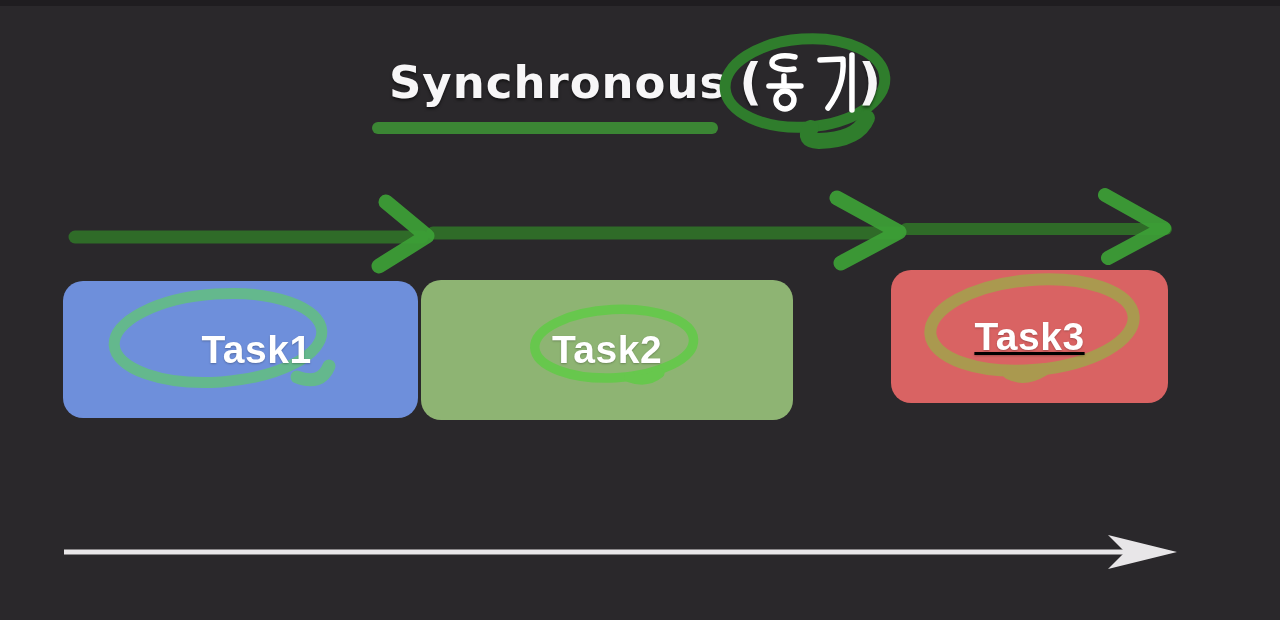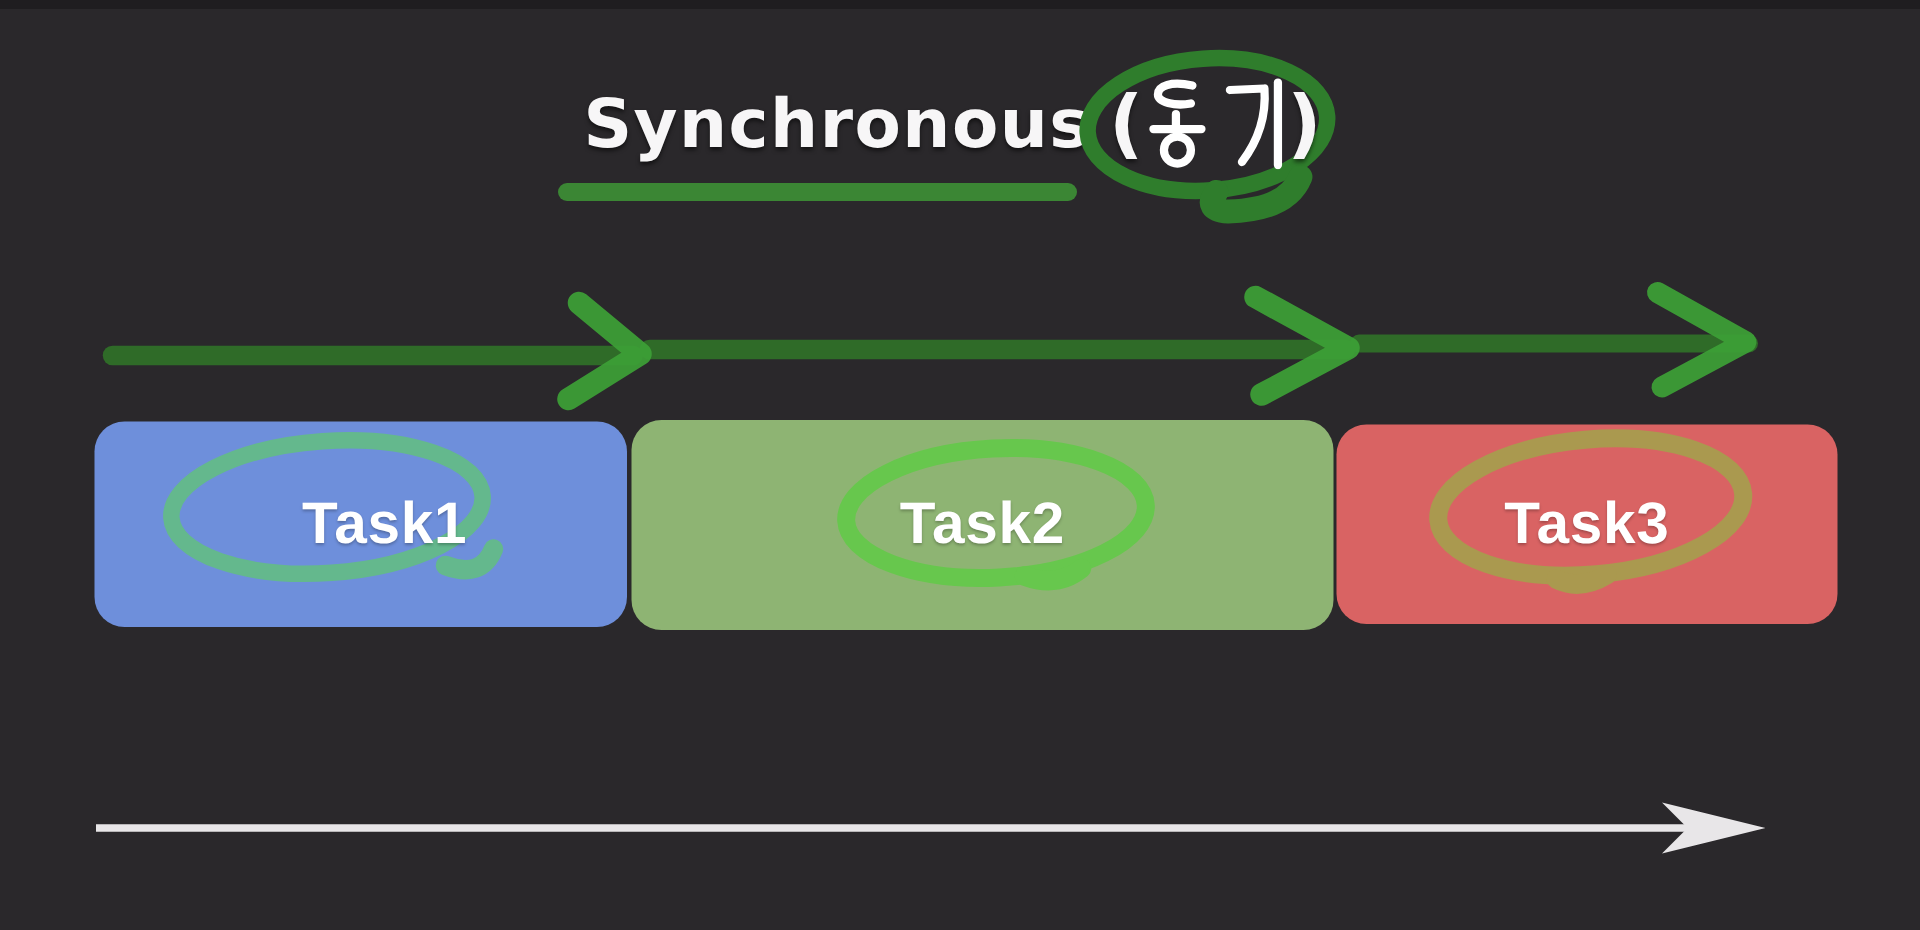--- a/index.html
+++ b/index.html
@@ -78,22 +78,22 @@
   }
   
   .task-box {
     position: absolute;
     border-radius: 20px;
     display: flex;
     align-items: center;
     justify-content: center;
   }
   .task-box-1 { left: 63px;  top: 281px; width: 355px; height: 137px; padding-left: 32px; }
-  .task-box-2 { left: 421px; top: 280px; width: 468px; height: 140px; }
-  .task-box-3 { left: 891px; top: 283px; width: 334px; height: 133px; }
+  .task-box-2 { left: 421px; top: 280px; width: 372px; height: 140px; }
+  .task-box-3 { left: 891px; top: 270px; width: 277px; height: 133px; text-decoration: underline; }
   .task-label {
     position: relative;
     z-index: 2;
     font-family: "Liberation Sans", sans-serif;
     font-size: 39px;
     font-weight: bold;
     letter-spacing: 0.5px;
     text-shadow: 0 1px 2px rgba(0,0,0,0.25);
   }
   .task-circle-svg {

